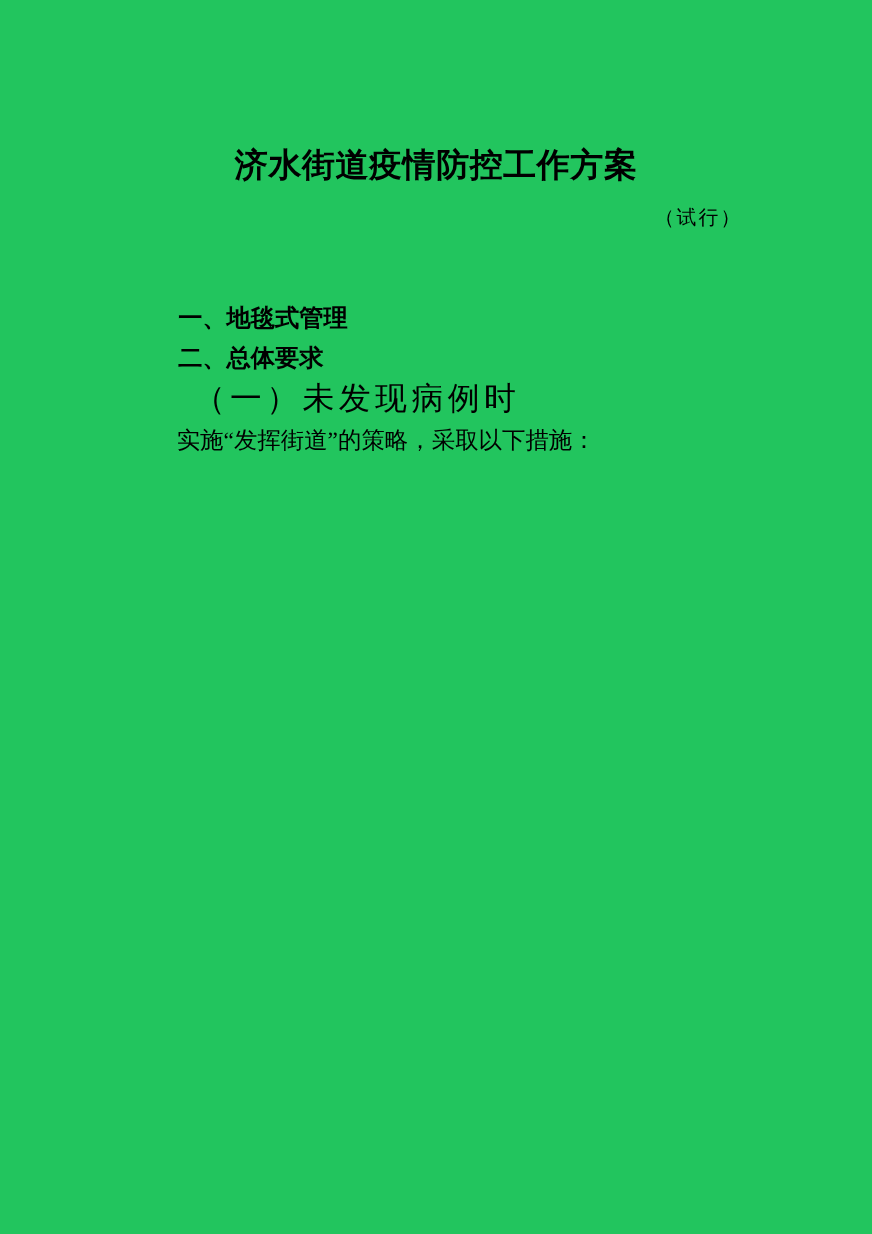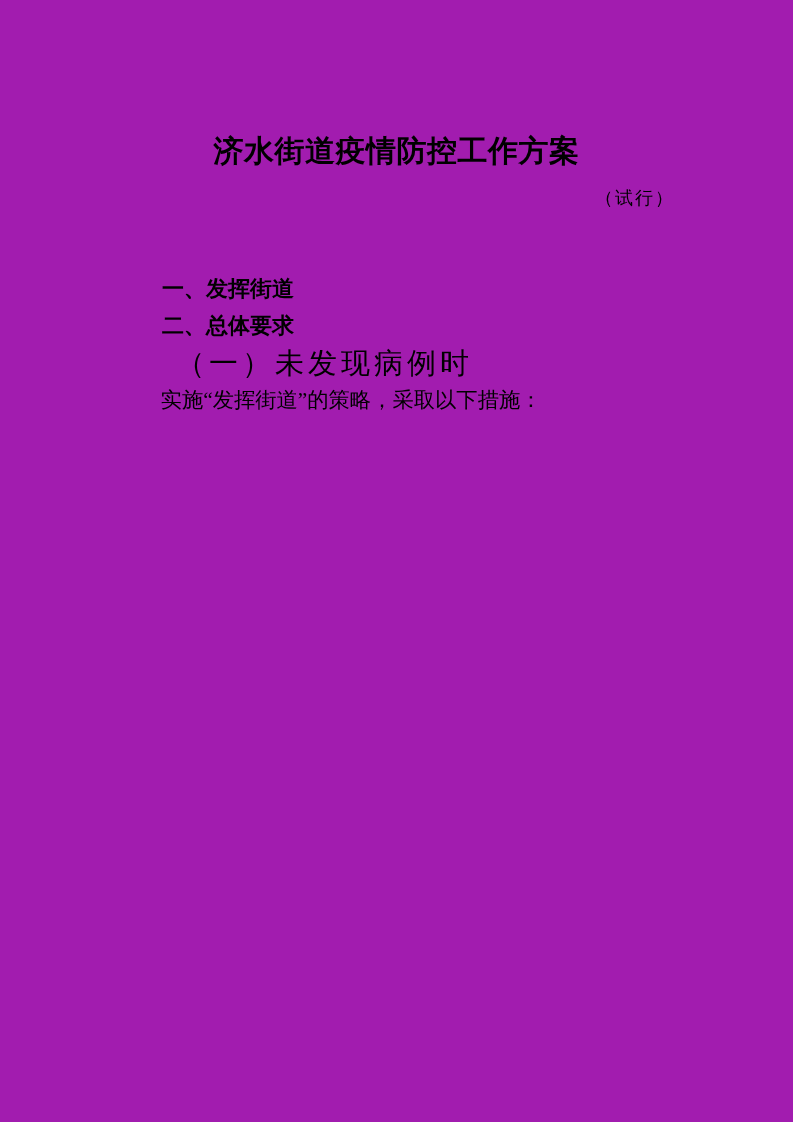--- a/index.html
+++ b/index.html
@@ -5,21 +5,21 @@
   html, body {
     margin: 0;
     padding: 0;
     background: #ffffff;
   }
   .page {
     position: relative;
     width: 793px;
     height: 1122px;
     margin: 0 auto;
-    background: #a21caf;
+    background: #22c55e;
     color: #000000;
     box-sizing: border-box;
     padding: 130px 118px 0 118px;
     overflow: hidden;
     font-family: "Liberation Serif", serif;
   }
   .doc-title {
     margin: 0;
     text-align: center;
     font-size: 30px;
@@ -70,21 +70,21 @@
 
 <div class="page">
 
   <h1 class="doc-title">济水街道疫情防控工作方案</h1>
 
   <div class="doc-subtitle">（试行）</div>
 
   <div class="doc-body">
 
 
-    <h2 class="heading-hei">一、发挥街道</h2>
+    <h2 class="heading-hei">一、地毯式管理</h2>
 
 
     <h2 class="heading-hei">二、总体要求</h2>
 
     <h3 class="heading-kai">（一）未发现病例时</h3>
 
     <p class="para">实施“发挥街道”的策略，采取以下措施：</p>
 
 
   </div>

